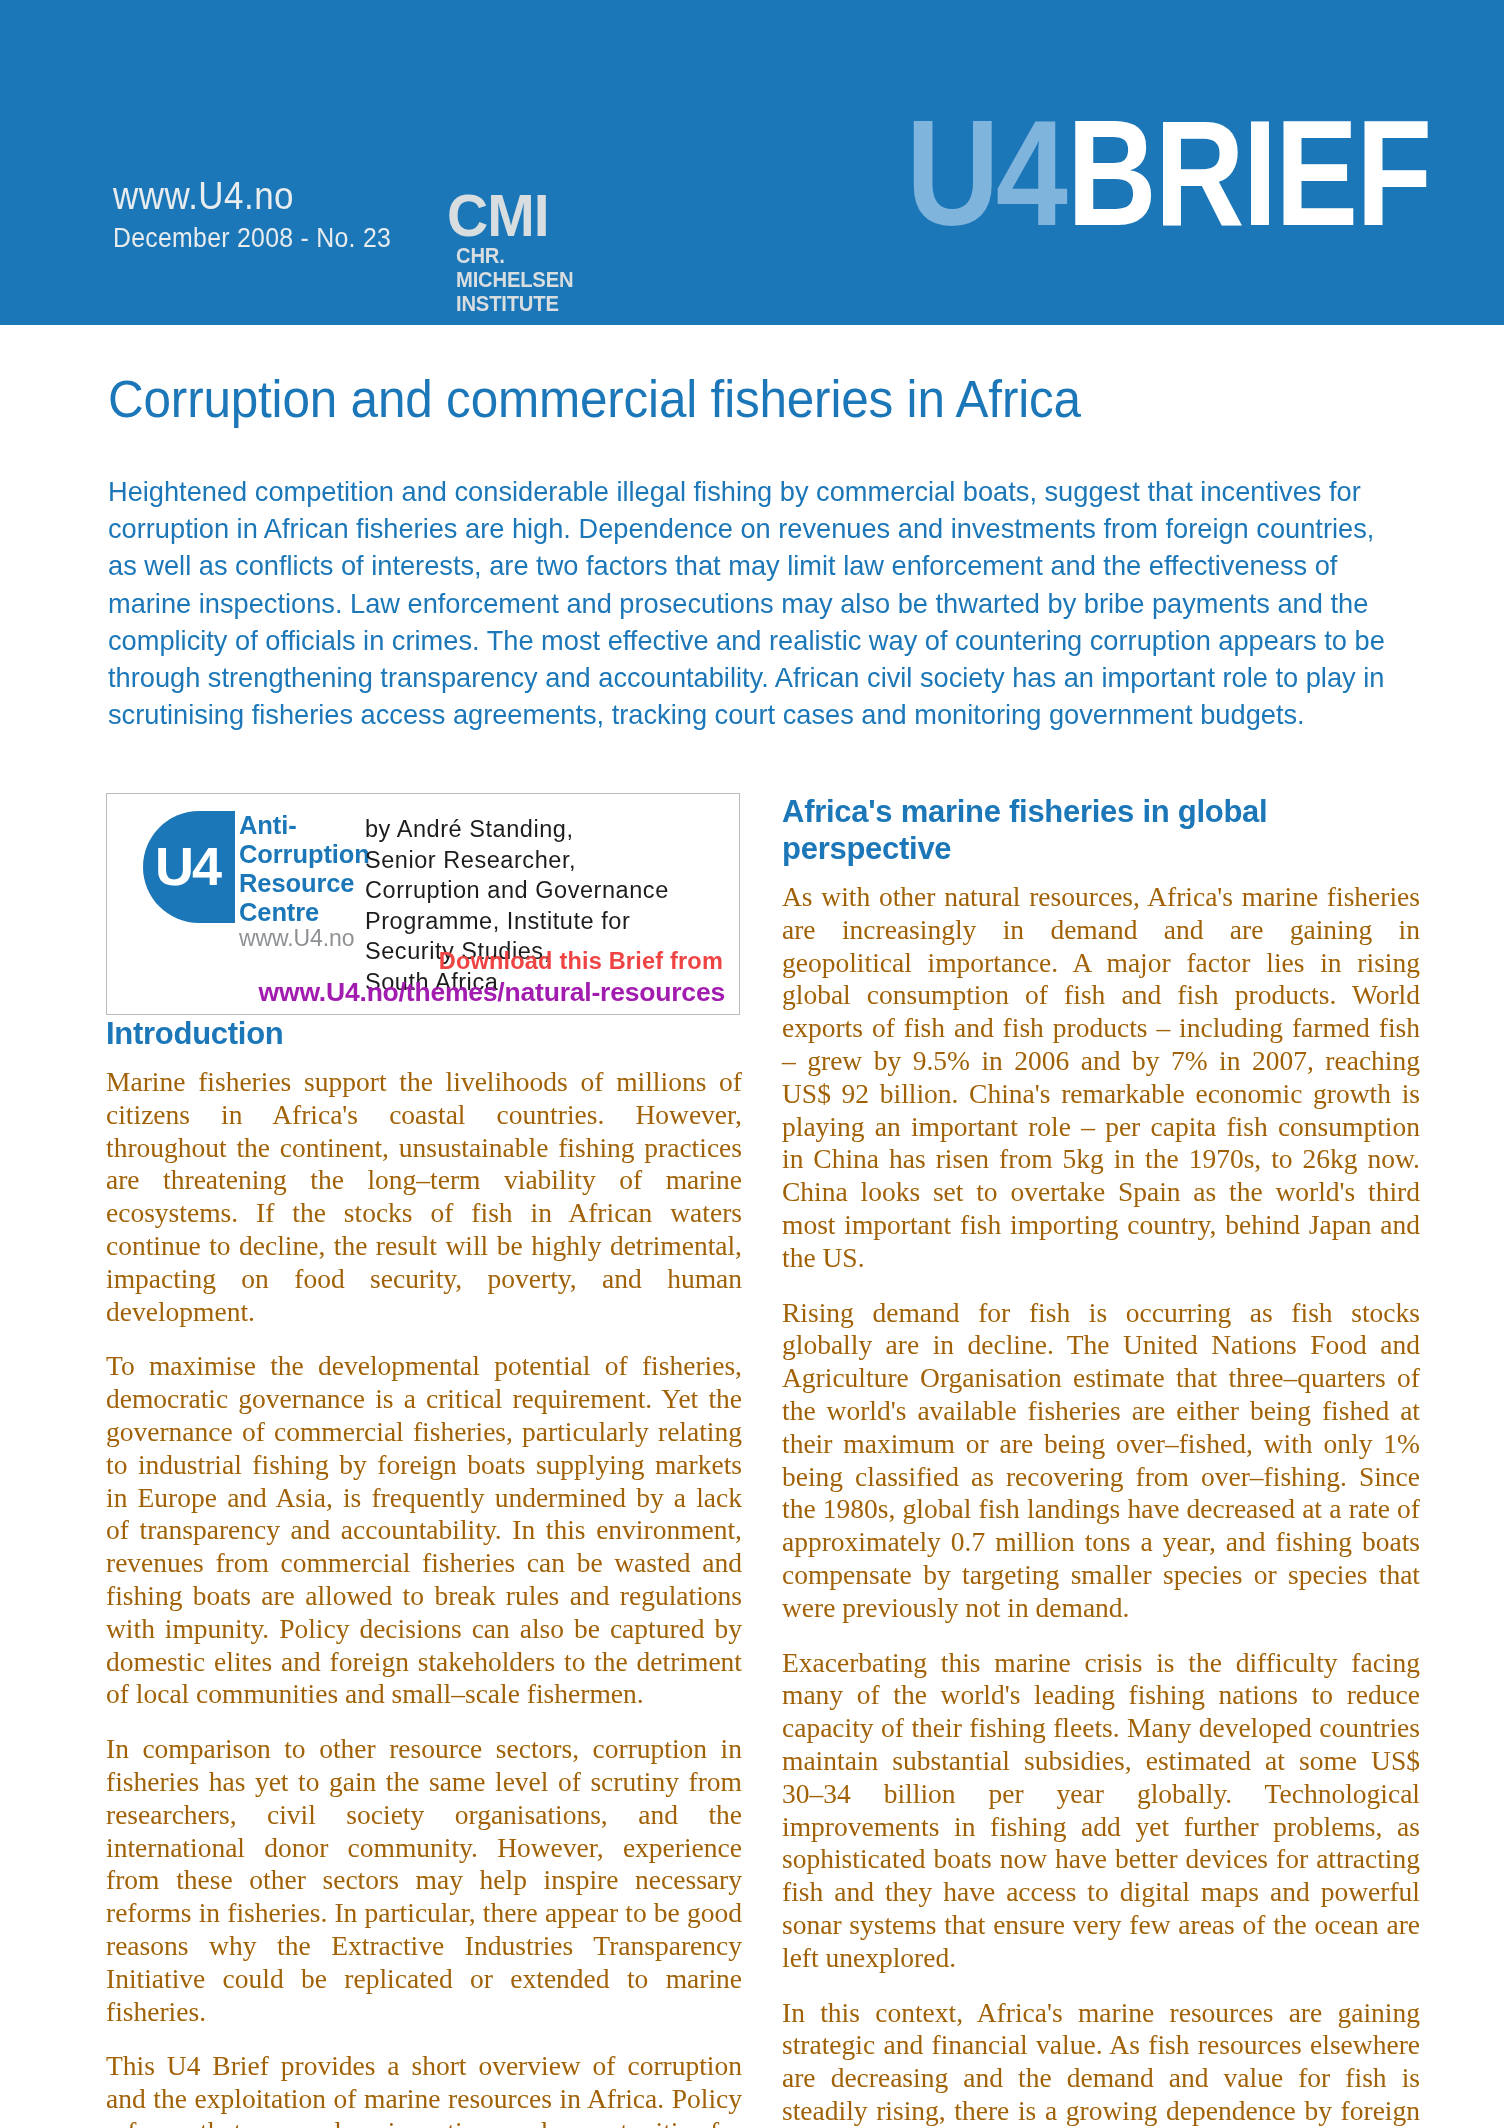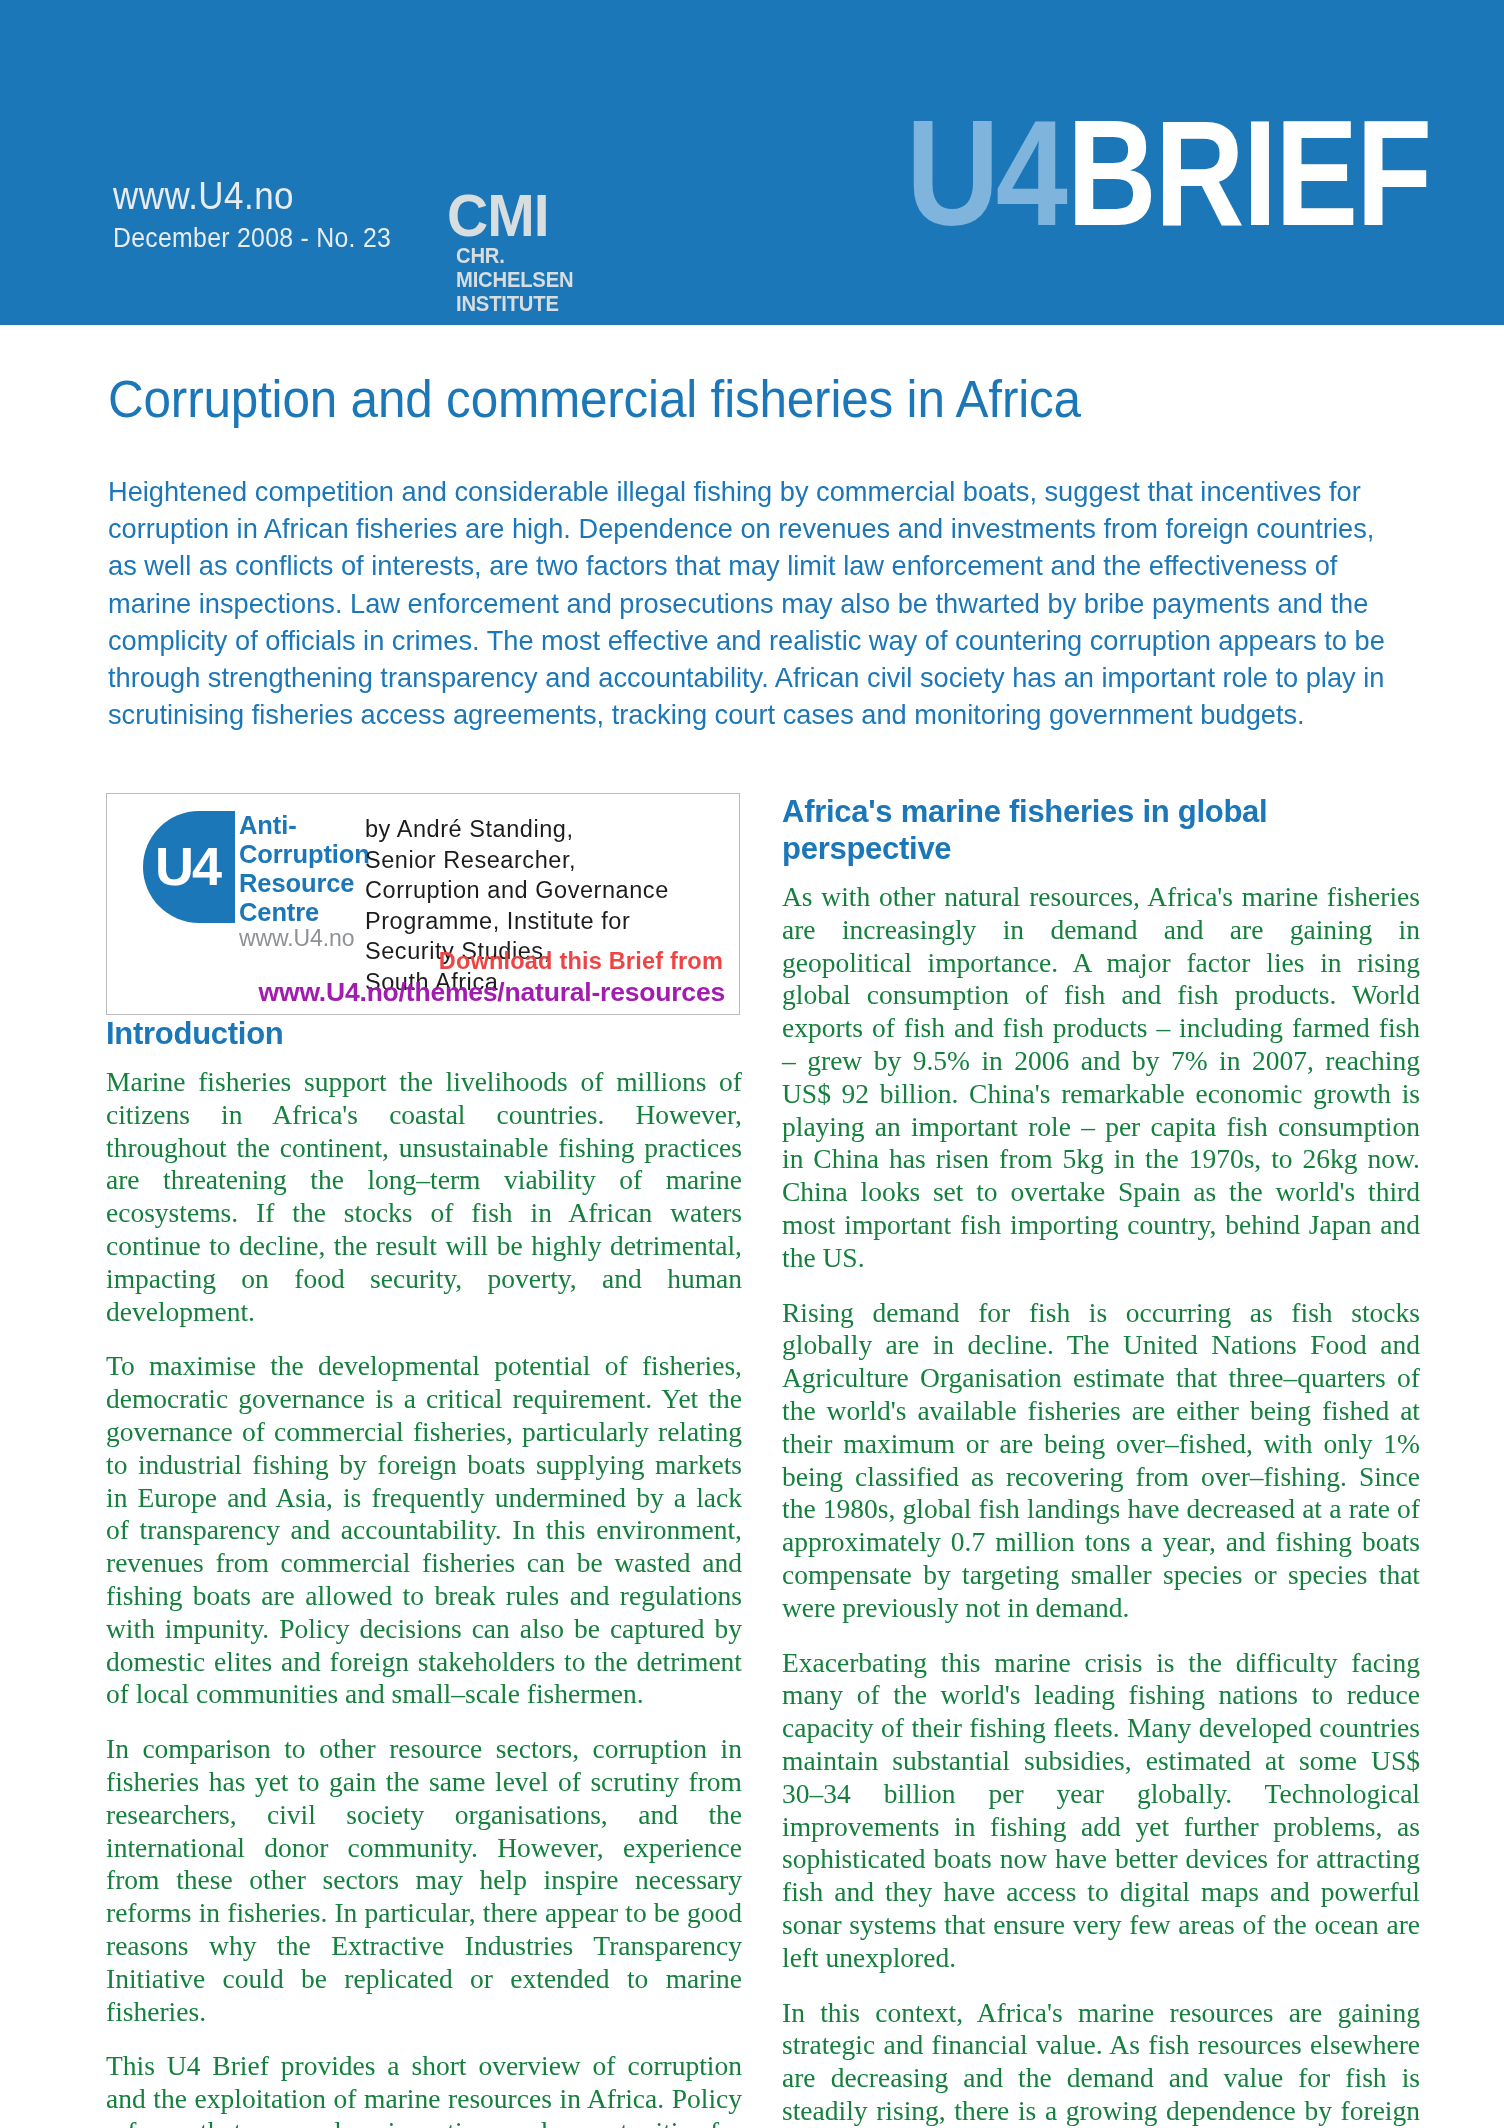--- a/index.html
+++ b/index.html
@@ -279,21 +279,21 @@
     transform-origin: left top;
   }
   .head-left-intro {
     margin-top: 53px;
   }
 
   p.body {
     font-family: "Liberation Serif", serif;
     font-size: 27.5px;
     line-height: 32.8px;
-    color: #15803d;
+    color: #a16207;
     text-align: justify;
     margin: 0 0 22px 0;
     hyphens: none;
   }
   p.body:last-child { margin-bottom: 0; }
 </style>
 </head>
 <body>
 
 <div class="header-band">

